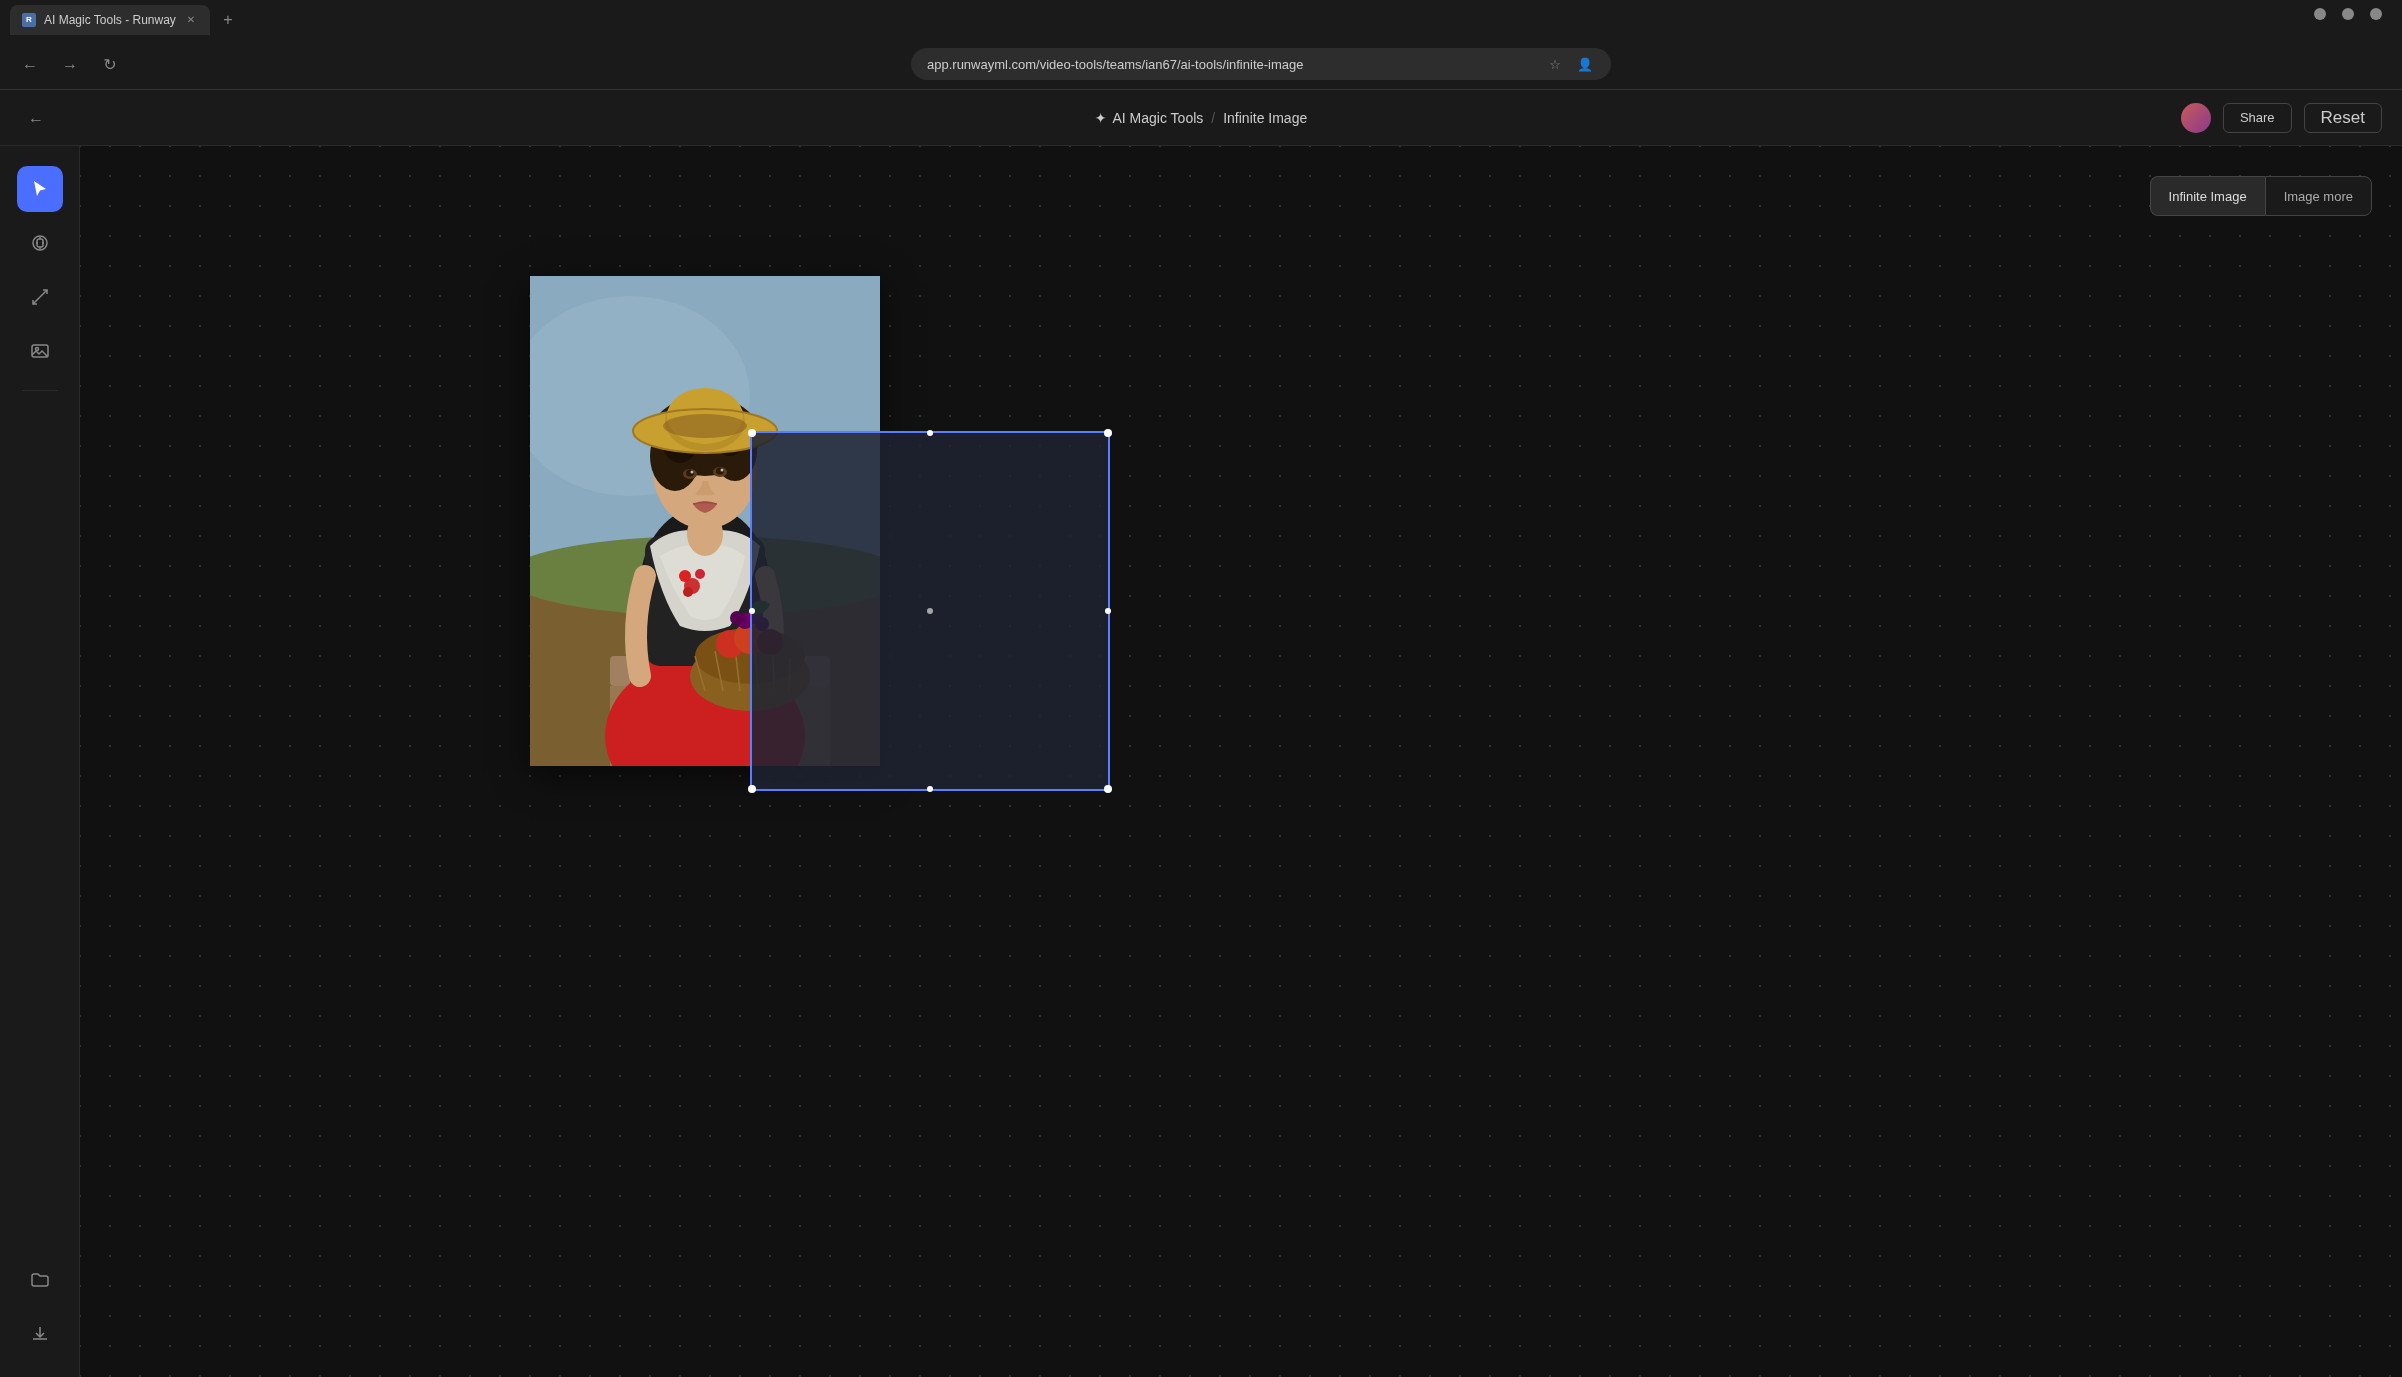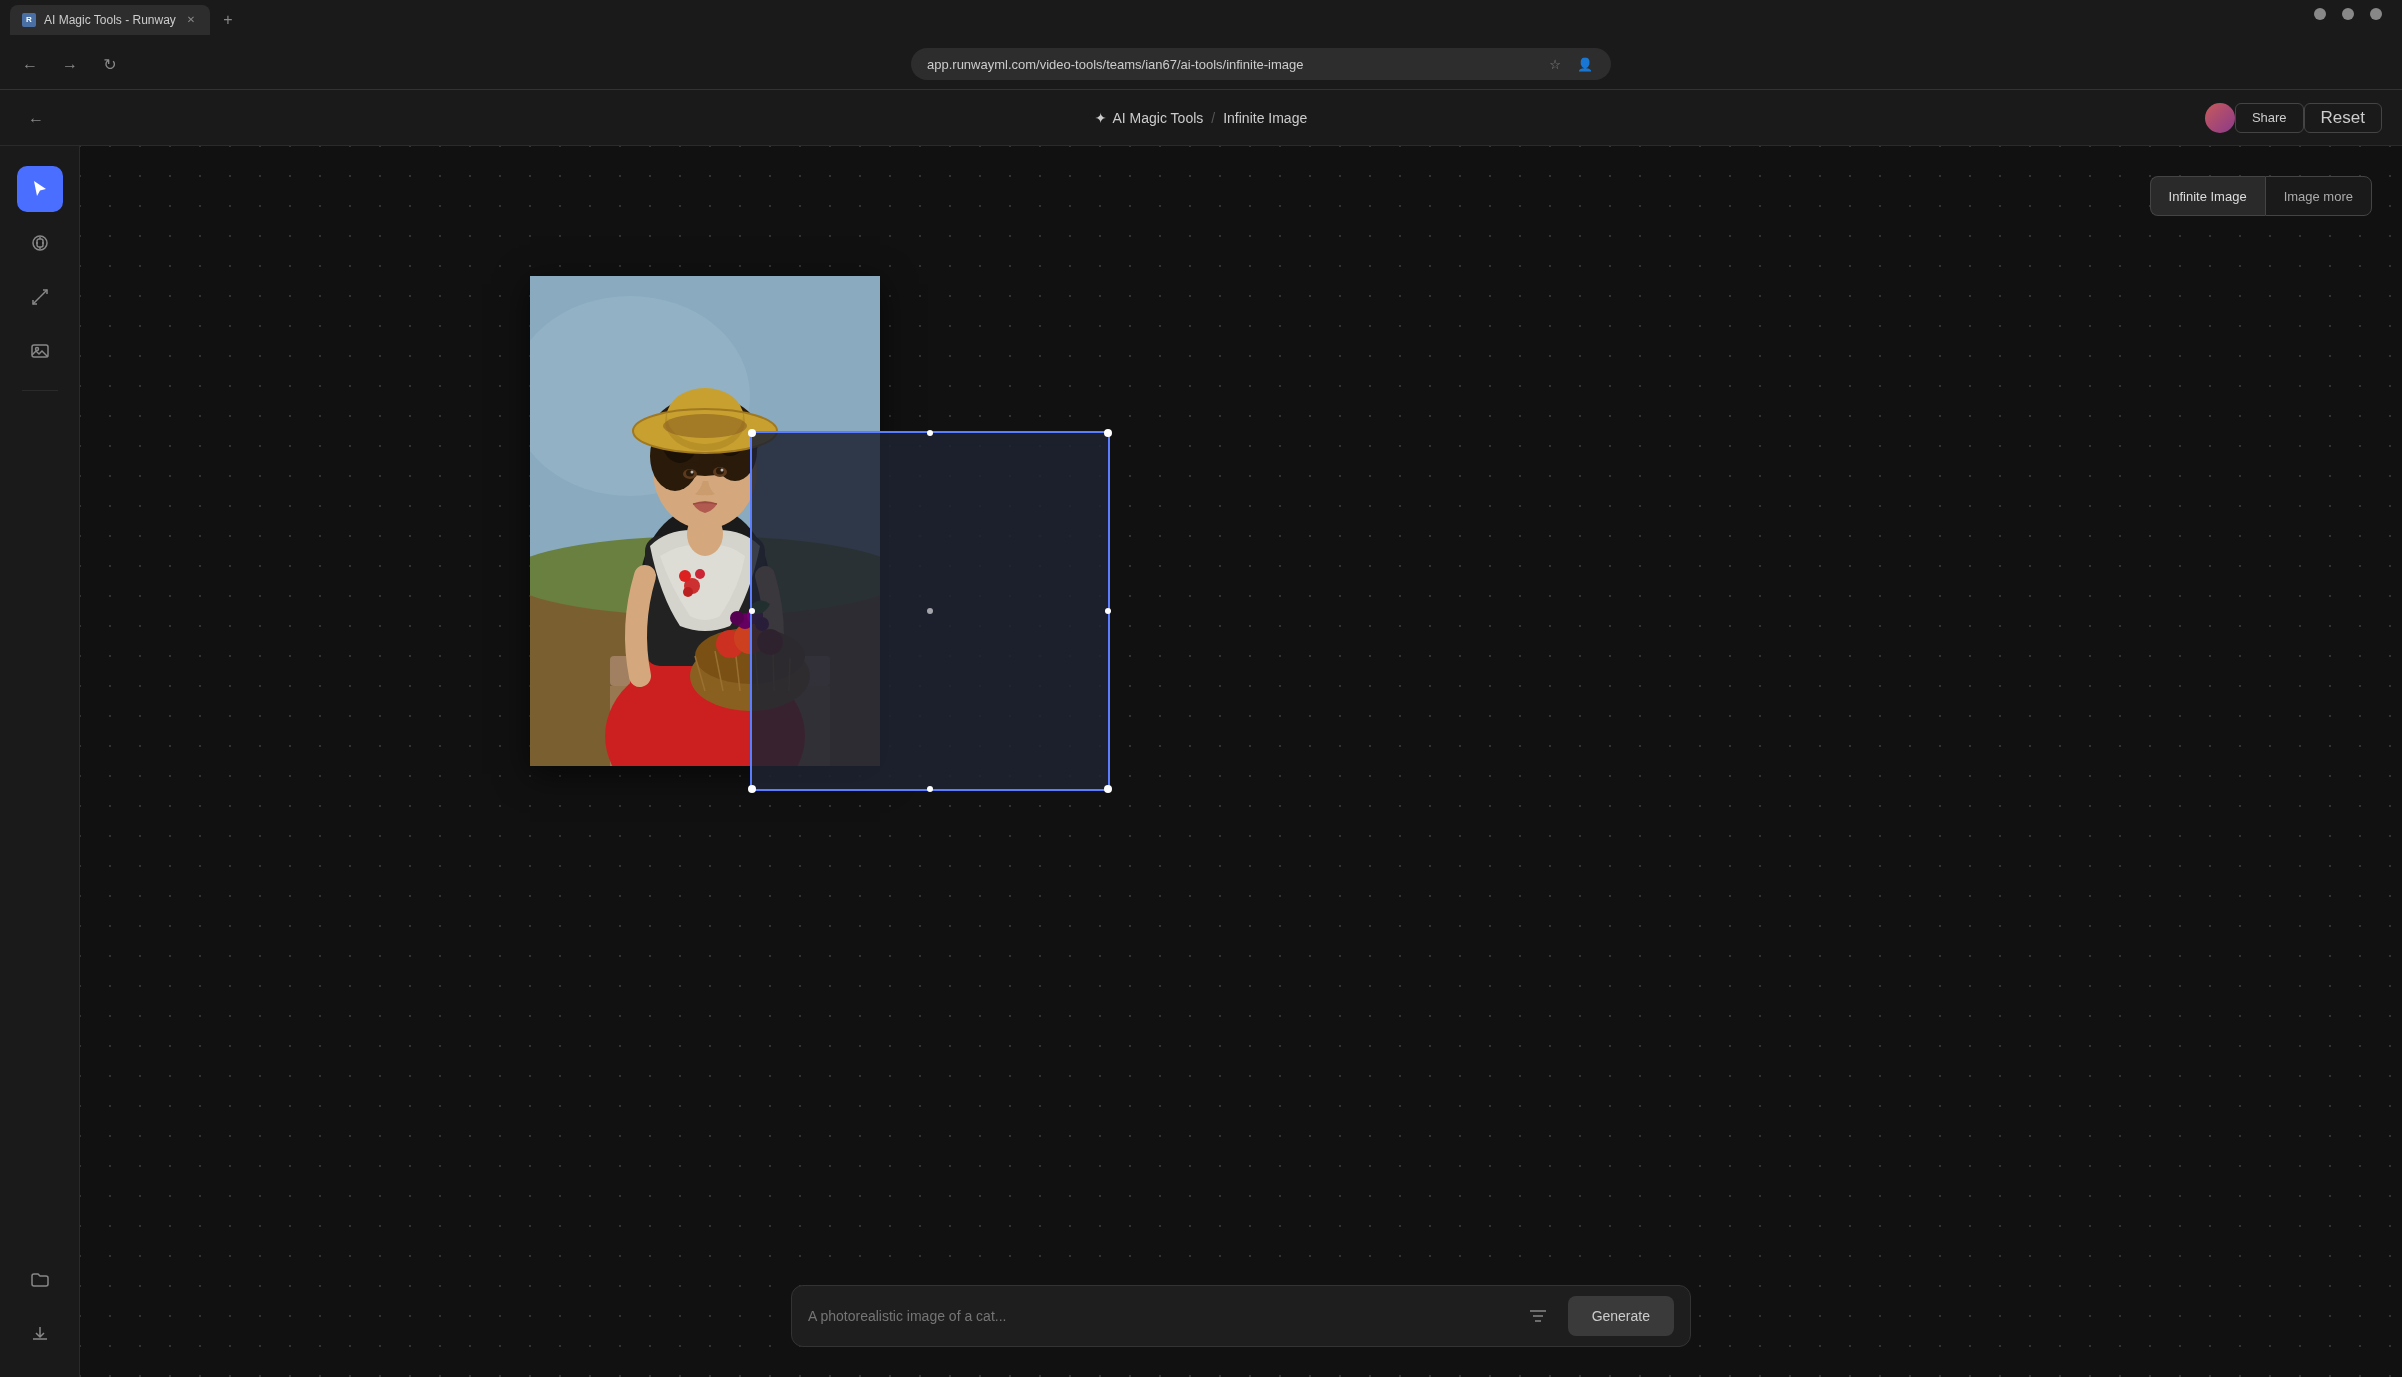--- a/index.html
+++ b/index.html
@@ -214,20 +214,21 @@
     }
 
     .magic-wand-icon {
       font-size: 14px;
     }
 
     .header-right {
       margin-left: auto;
       display: flex;
       align-items: center;
+      gap: 12px;
     }
 
     .avatar-circle {
       width: 30px;
       height: 30px;
       border-radius: 50%;
       background: linear-gradient(135deg, #c85a5a, #8b3a8b);
       display: flex;
       align-items: center;
       justify-content: center;
@@ -702,26 +703,17 @@
         <div class="selection-corner tr"></div>
         <div class="selection-corner bl"></div>
         <div class="selection-corner br"></div>
         <div class="selection-midpoint tm"></div>
         <div class="selection-midpoint bm"></div>
         <div class="selection-midpoint lm"></div>
         <div class="selection-midpoint rm"></div>
         <div class="selection-center-dot"></div>
       </div>
 
-      <div class="bottom-bar">
-        <input class="prompt-input" type="text" placeholder="A photorealistic image of a cat..." style="">
-        <div class="prompt-settings-btn">
-          <svg width="20" height="20" viewBox="0 0 20 20" fill="none" stroke="#888" stroke-width="1.5">
-            <path d="M2 5h16M5 10h10M7 15h6"></path>
-          </svg>
-        </div>
-        <button class="generate-btn">Generate</button>
-      </div>
 
     </div>
   </div>
 
 </div>
 
 </body></html>

